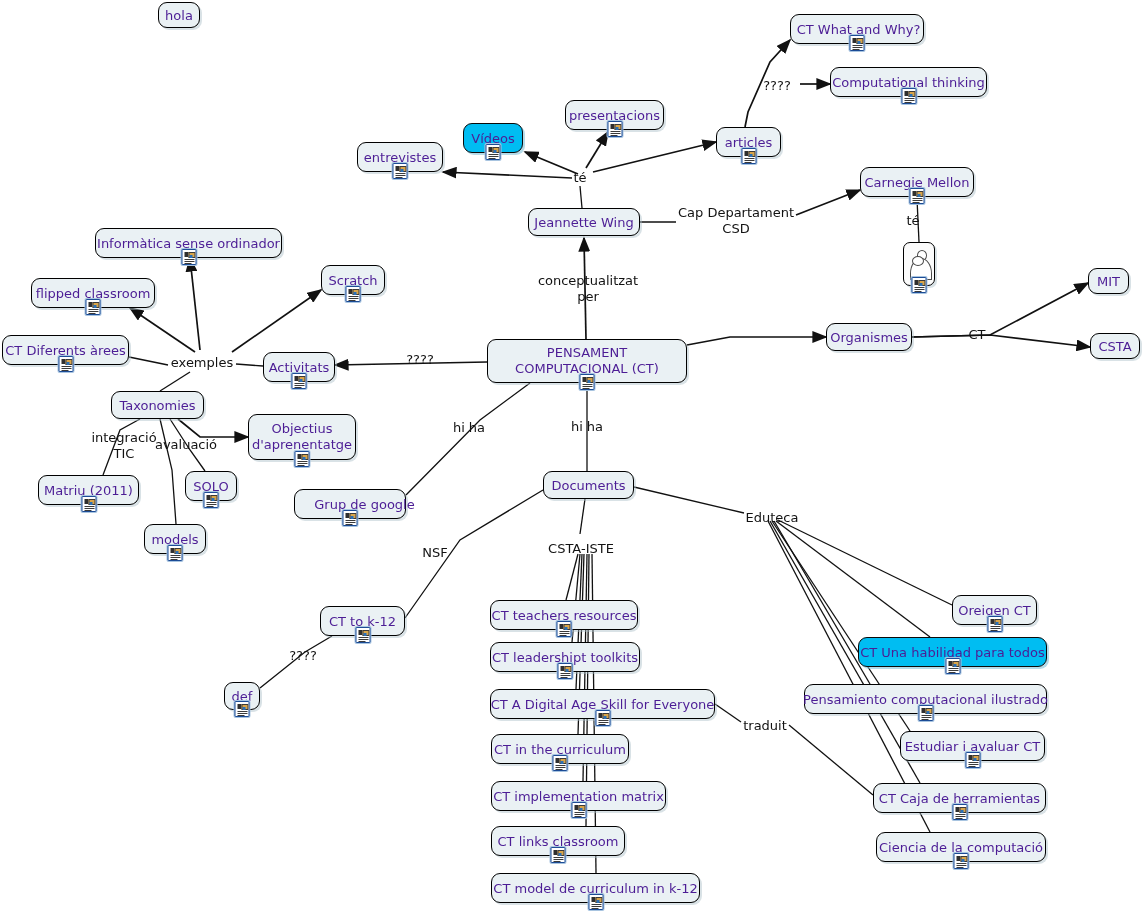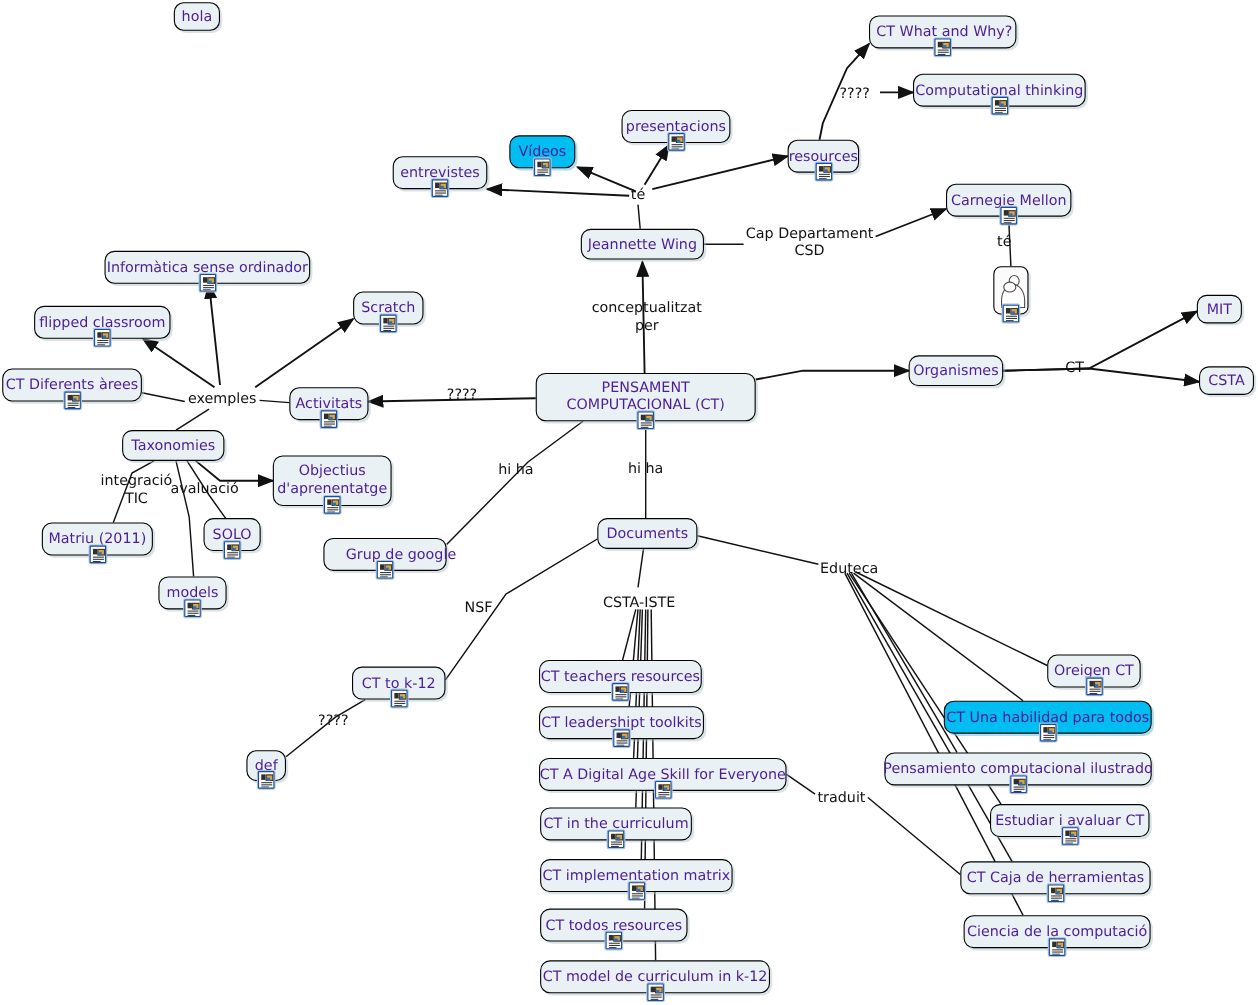--- a/index.html
+++ b/index.html
@@ -228,21 +228,21 @@
         <span class="lbl">entrevistes</span>
         <span class="resicon">
           <i class="l0"></i>
           <i class="thumb"></i>
           <i class="l1"></i>
           <i class="l2"></i>
           <i class="l3"></i>
         </span>
       </div>
       <div class="node" style="left: 716px; top: 127px; width: 65px; height: 30px;">
-        <span class="lbl">resources</span>
+        <span class="lbl">articles</span>
         <span class="resicon">
           <i class="l0"></i>
           <i class="thumb"></i>
           <i class="l1"></i>
           <i class="l2"></i>
           <i class="l3"></i>
         </span>
       </div>
       <div class="node" style="left: 860px; top: 167px; width: 114px; height: 30px;">
         <span class="lbl">Carnegie Mellon</span>
@@ -496,21 +496,21 @@
         <span class="lbl">CT Caja de herramientas</span>
         <span class="resicon">
           <i class="l0"></i>
           <i class="thumb"></i>
           <i class="l1"></i>
           <i class="l2"></i>
           <i class="l3"></i>
         </span>
       </div>
       <div class="node" style="left: 491px; top: 826px; width: 134px; height: 30px;">
-        <span class="lbl">CT todos resources</span>
+        <span class="lbl">CT links classroom</span>
         <span class="resicon">
           <i class="l0"></i>
           <i class="thumb"></i>
           <i class="l1"></i>
           <i class="l2"></i>
           <i class="l3"></i>
         </span>
       </div>
       <div class="node" style="left: 876px; top: 832px; width: 170px; height: 30px;">
         <span class="lbl">Ciencia de la computació</span>

